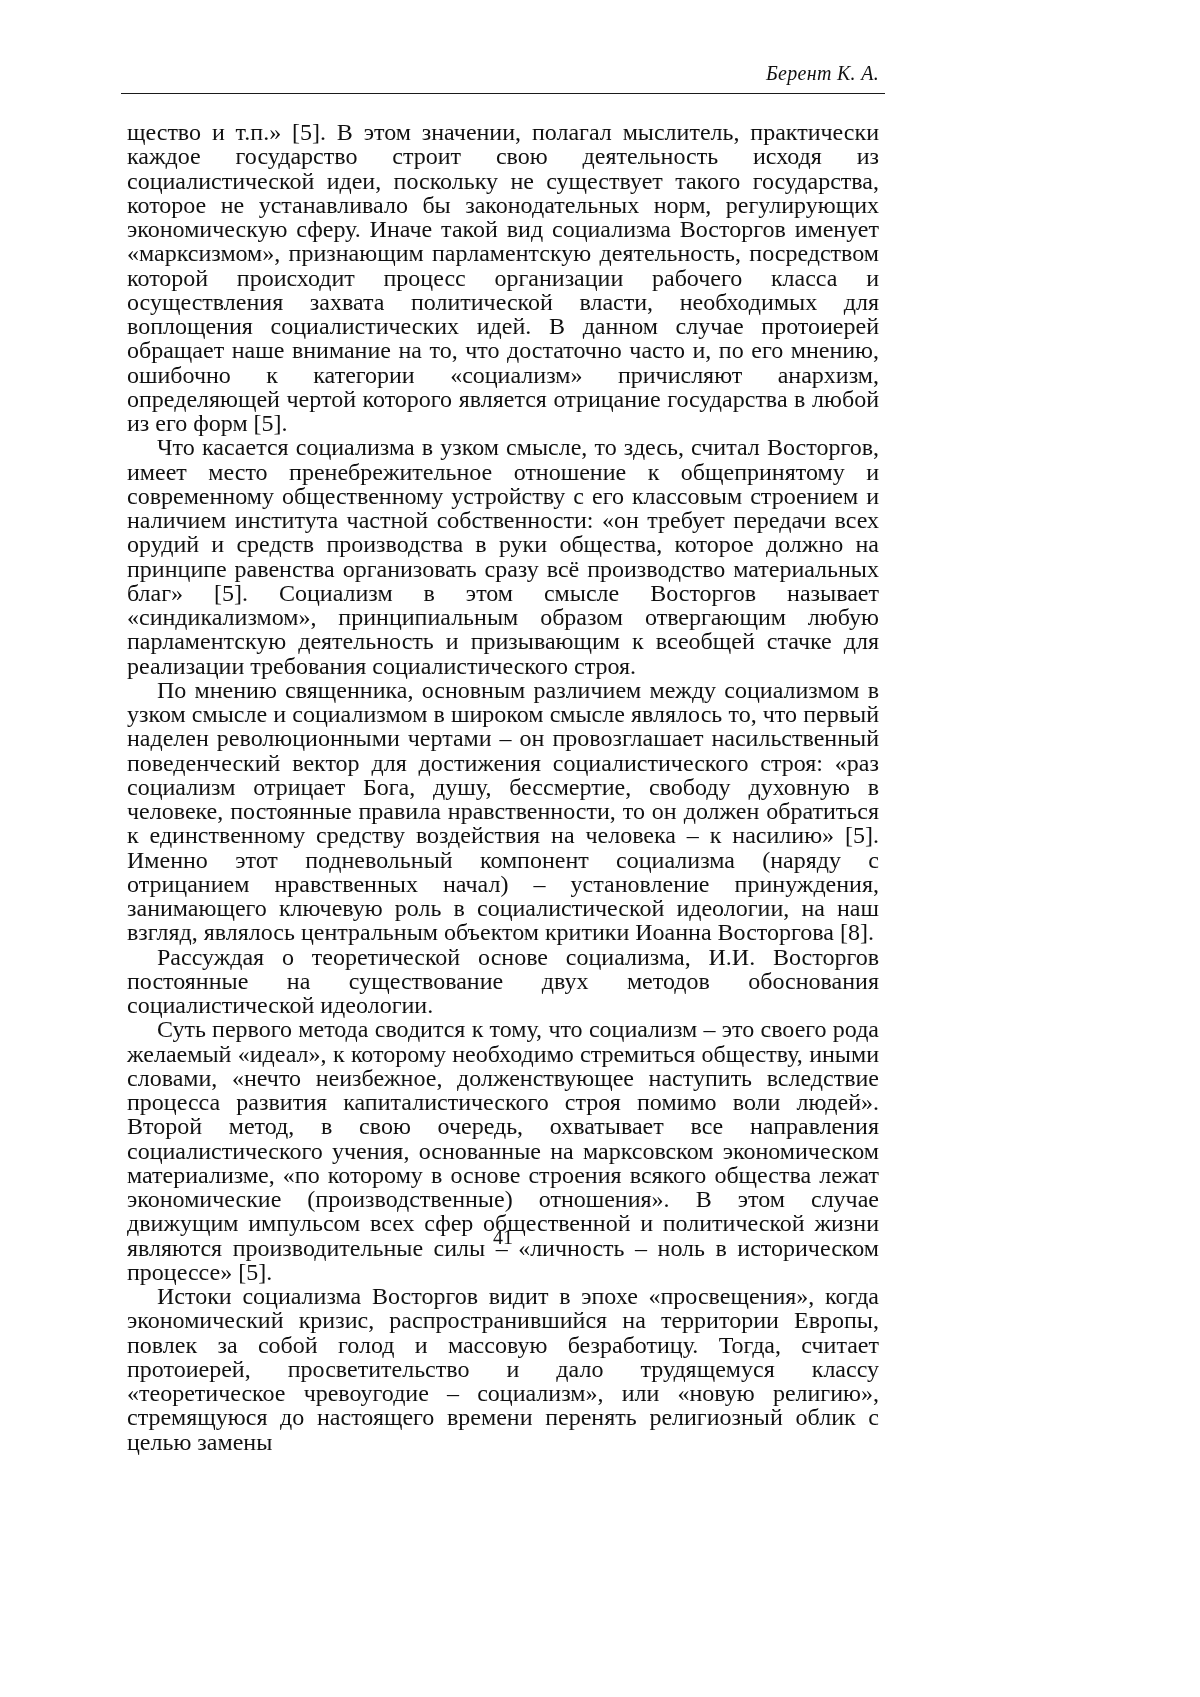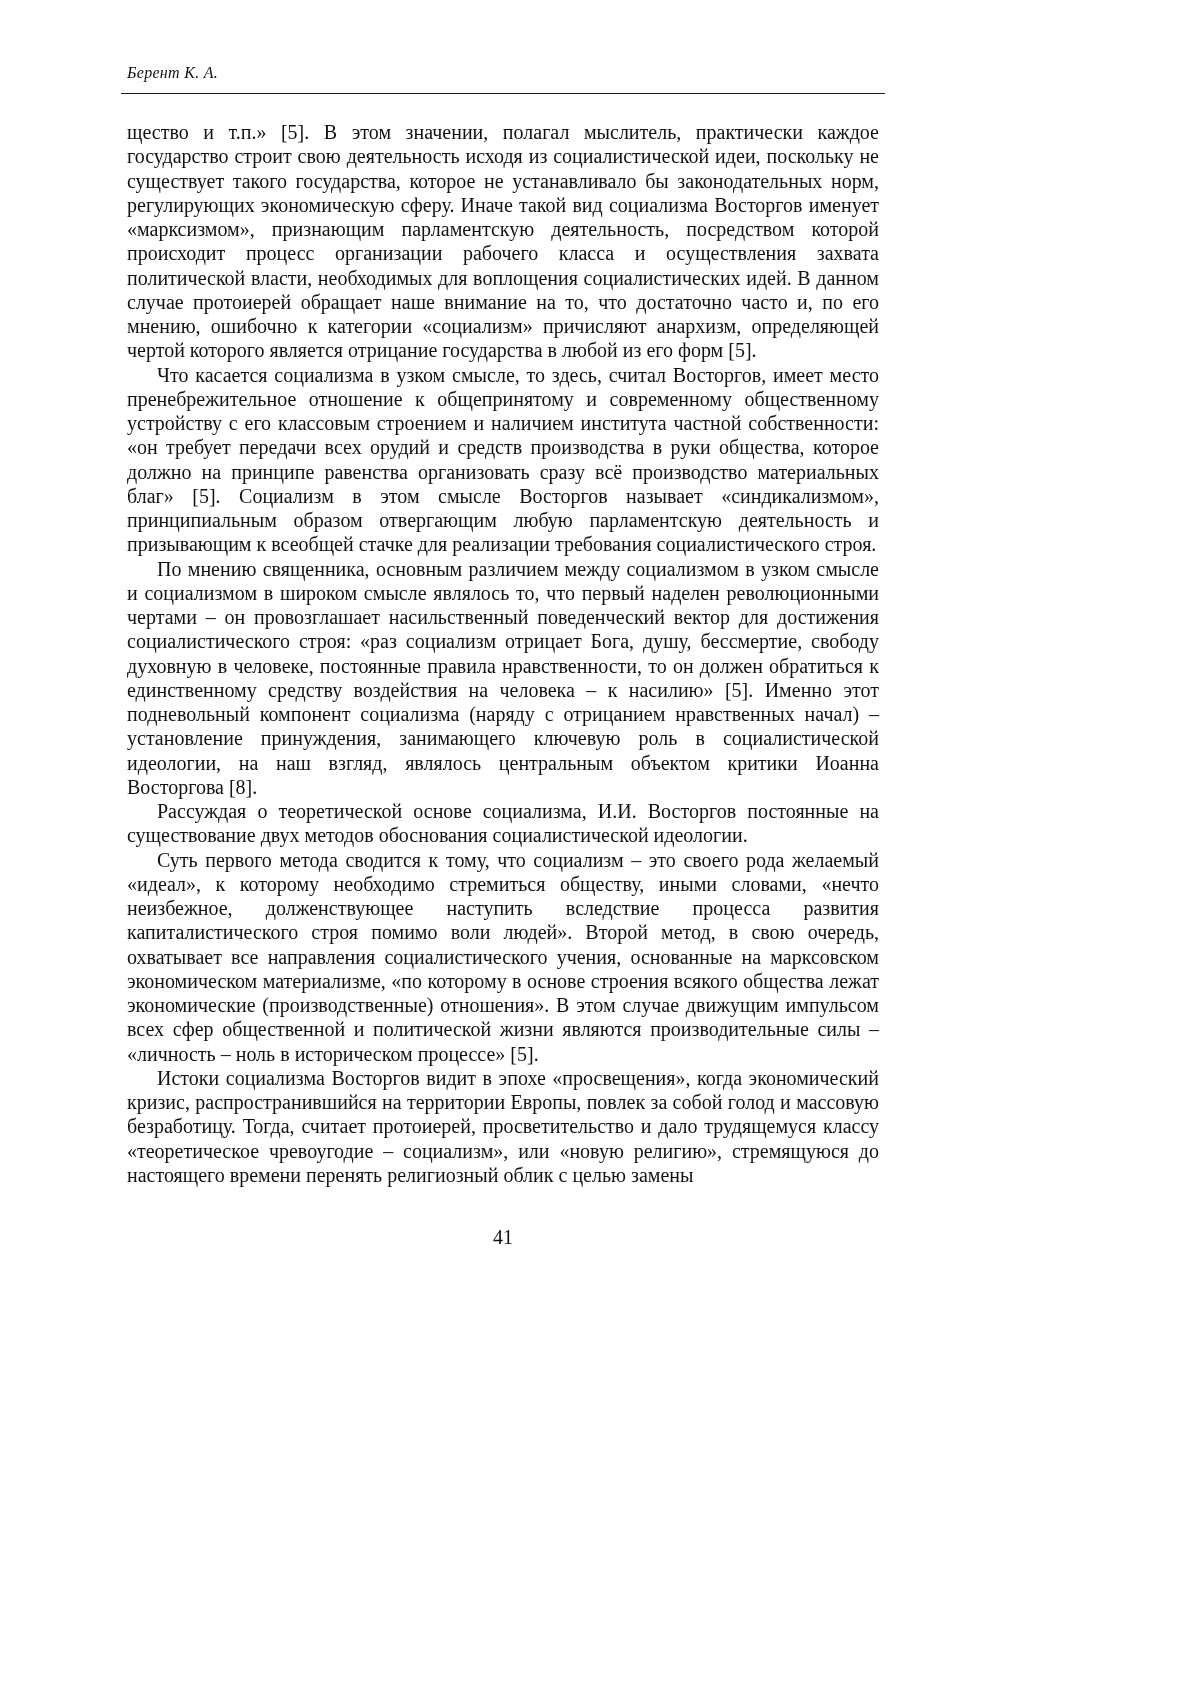--- a/index.html
+++ b/index.html
@@ -16,34 +16,34 @@
     color: #111111;
     overflow: hidden;
   }
   .content {
     position: absolute;
     left: 127px;
     top: 60px;
     width: 752px;
   }
   .running-head {
-    text-align: left;
+    text-align: right;
     font-style: italic;
-    font-size: 16px;
+    font-size: 20px;
     line-height: 26px;
     letter-spacing: 0.3px;
   }
   .head-rule {
     border: none;
     border-top: 1.6px solid #1a1a1a;
     margin: 7px -6px 0 -6px;
   }
   .body-text {
     margin-top: 26px;
-    font-size: 20px;
+    font-size: 24px;
     line-height: 24.25px;
     text-align: justify;
   }
   .body-text p {
     margin: 0;
     padding: 0;
     text-indent: 30px;
   }
   .body-text p.no-indent {
     text-indent: 0;

